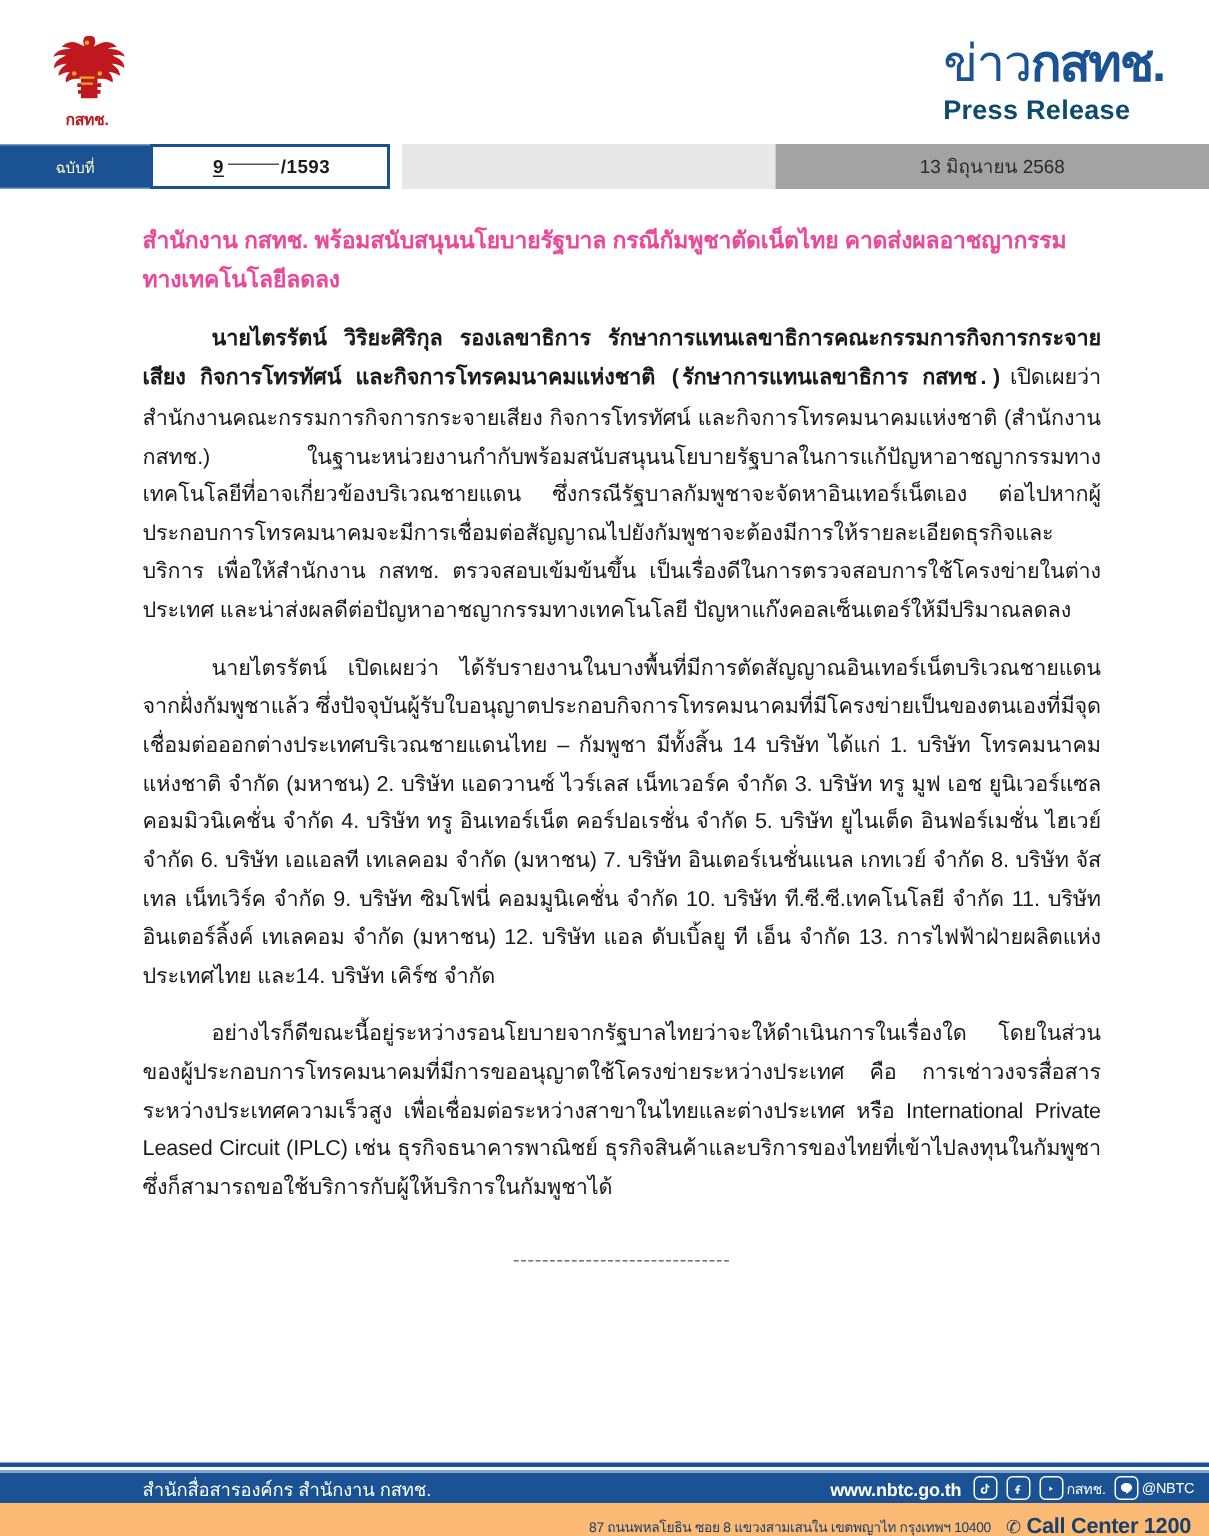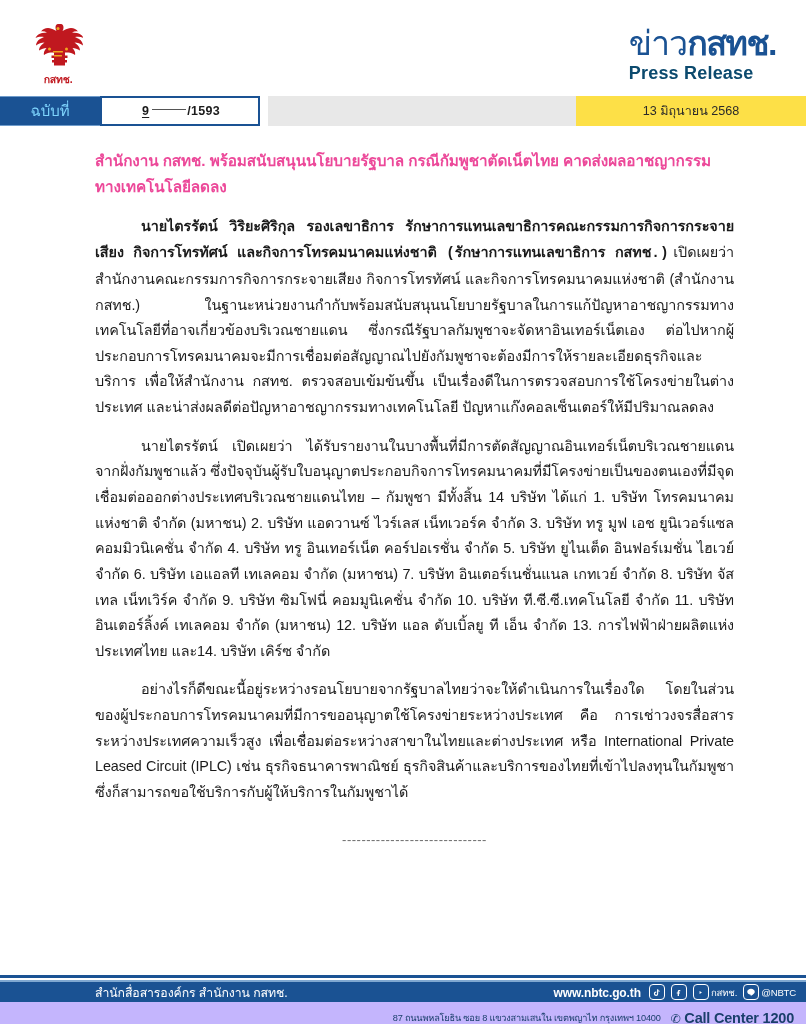--- a/index.html
+++ b/index.html
@@ -106,22 +106,22 @@
     display: flex;
     align-items: stretch;
   }
 
   .issue-blue {
     width: 100px;
     background: #1a5293;
     display: flex;
     align-items: center;
     justify-content: center;
-    color: #7dd3fc;
-    font-size: 15px;
+    color: #fef9c3;
+    font-size: 10px;
     border-top: 1px solid #6f9ccb;
     border-bottom: 1px solid #6f9ccb;
   }
 
   .issue-box {
     width: 160px;
     background: #ffffff;
     border: 2px solid #1a5293;
     display: flex;
     align-items: center;
@@ -144,22 +144,22 @@
   }
 
   .issue-gap { width: 8px; background: #ffffff; }
 
   .issue-grey {
     flex: 1;
     background: #e8e8e8;
   }
 
   .issue-date {
-    width: 230px;
-    background: #fde047;
+    width: 289px;
+    background: #a3a3a3;
     display: flex;
     align-items: center;
     justify-content: center;
     font-size: 12.6px;
     color: #2a2a2a;
   }
 
   
   .content {
     padding: 22px 72px 0 95px;
@@ -256,21 +256,21 @@
   }
 
   .slabel {
     font-size: 9.6px;
     color: #ffffff;
     letter-spacing: -0.2px;
   }
 
   .footer-addr {
     height: 22px;
-    background: #c4b5fd;
+    background: #fdba74;
     display: flex;
     align-items: center;
     justify-content: flex-end;
     padding-right: 12px;
     gap: 10px;
     overflow: hidden;
   }
 
   .addr-text {
     font-size: 9.2px;

